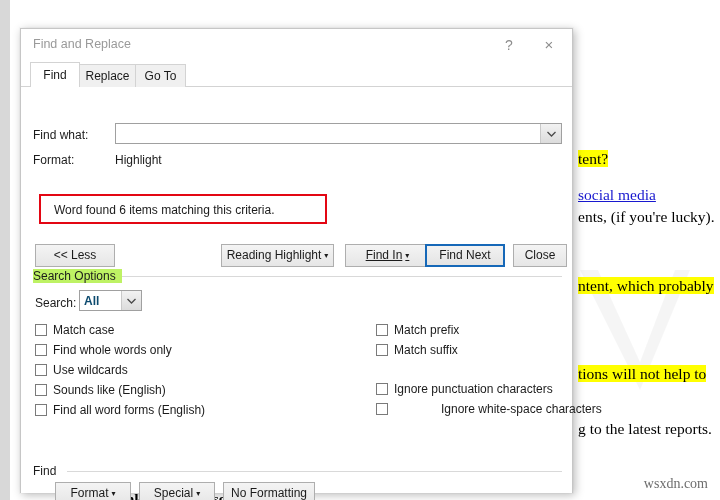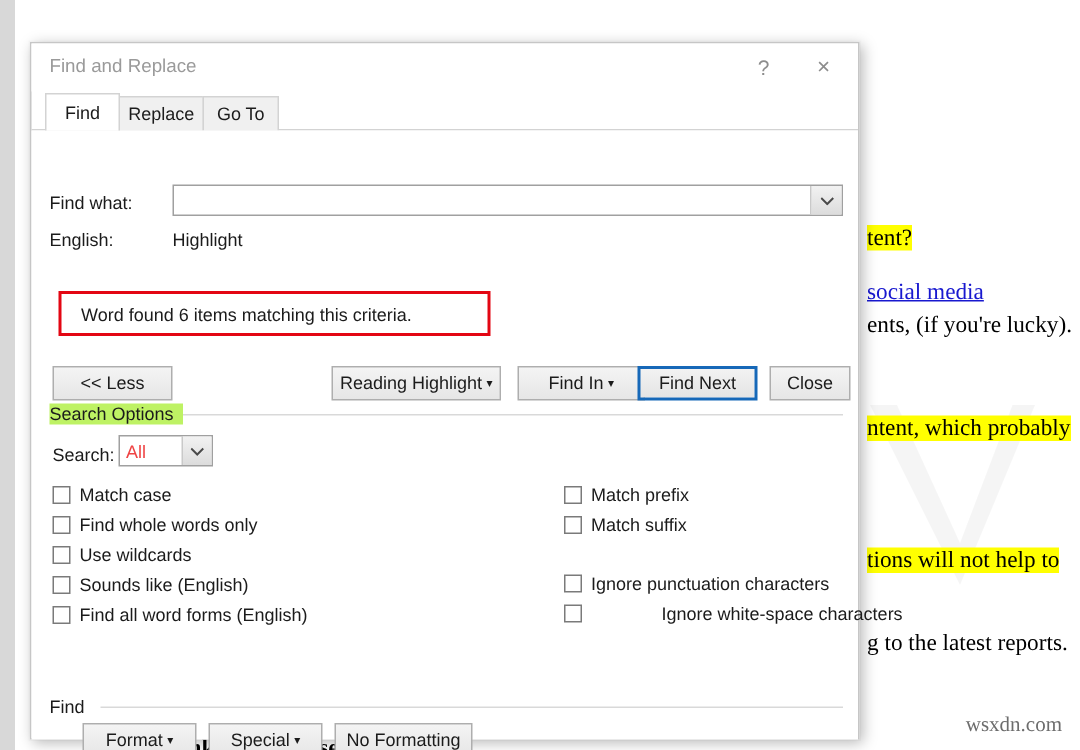--- a/index.html
+++ b/index.html
@@ -236,21 +236,21 @@
   }
   .caret {
     font-size: 8px;
     position: relative;
     top: -1px;
     margin-left: 3px;
   }
 
   #btn-less      { left: 14px;  top: 157px; width: 80px; }
   #btn-reading-highlight { left: 200px; top: 157px; width: 113px; }
-  #btn-find-in   { left: 324px; top: 157px; width: 85px; }
+  #btn-find-in   { left: 324px; top: 157px; width: 85px; text-decoration: underline; }
   #btn-find-next { left: 404px; top: 157px; width: 80px; }
   #btn-close     { left: 492px; top: 157px; width: 54px; }
 
   
   #search-options-label { left: 12px; top: 182px; background:#bef264; padding-right:6px; z-index:2;}
   #search-options-rule {
     position: absolute;
     left: 88px;
     top: 189px;
     width: 453px;
@@ -267,21 +267,22 @@
     height: 21px;
     border: 1px solid #a0a0a0;
     background: #ffffff;
     box-sizing: border-box;
     cursor: default;
   }
   #search-scope-value {
     position: absolute;
     left: 4px; top: 3px;
     font-size: 12px;
-    color: #ef4444;
+    color: #0c4a6e;
+    font-weight: bold;
   }
   #search-scope-dropdown {
     position: absolute;
     right: 0; top: 0;
     width: 19px;
     height: 19px;
     background: linear-gradient(#f2f2f2,#dcdcdc);
     border-left: 1px solid #c9c9c9;
     display: flex;
     align-items: center;
@@ -382,21 +383,21 @@
     <div class="label" id="find-what-label">Find what:</div>
     <div id="find-what-combo">
       <input id="find-what-input" type="text" placeholder="" style="">
       <div id="find-what-dropdown">
         <svg width="9" height="6" viewBox="0 0 9 6">
           <path d="M0.5 1 L4.5 5 L8.5 1" fill="none" stroke="#4a4a4a" stroke-width="1.3"></path>
         </svg>
       </div>
     </div>
 
-    <div class="label" id="format-label">English:</div>
+    <div class="label" id="format-label">Format:</div>
     <div class="label" id="format-value">Highlight</div>
 
     <div id="found-message-box">
       <div id="found-message-text">Word found 6 items matching this criteria.</div>
     </div>
 
     <button class="btn" id="btn-less"><span>&lt;&lt; Less</span></button>
 
     <button class="btn" id="btn-reading-highlight"><span>Reading Highlight</span><span class="caret">▾</span></button>
 

